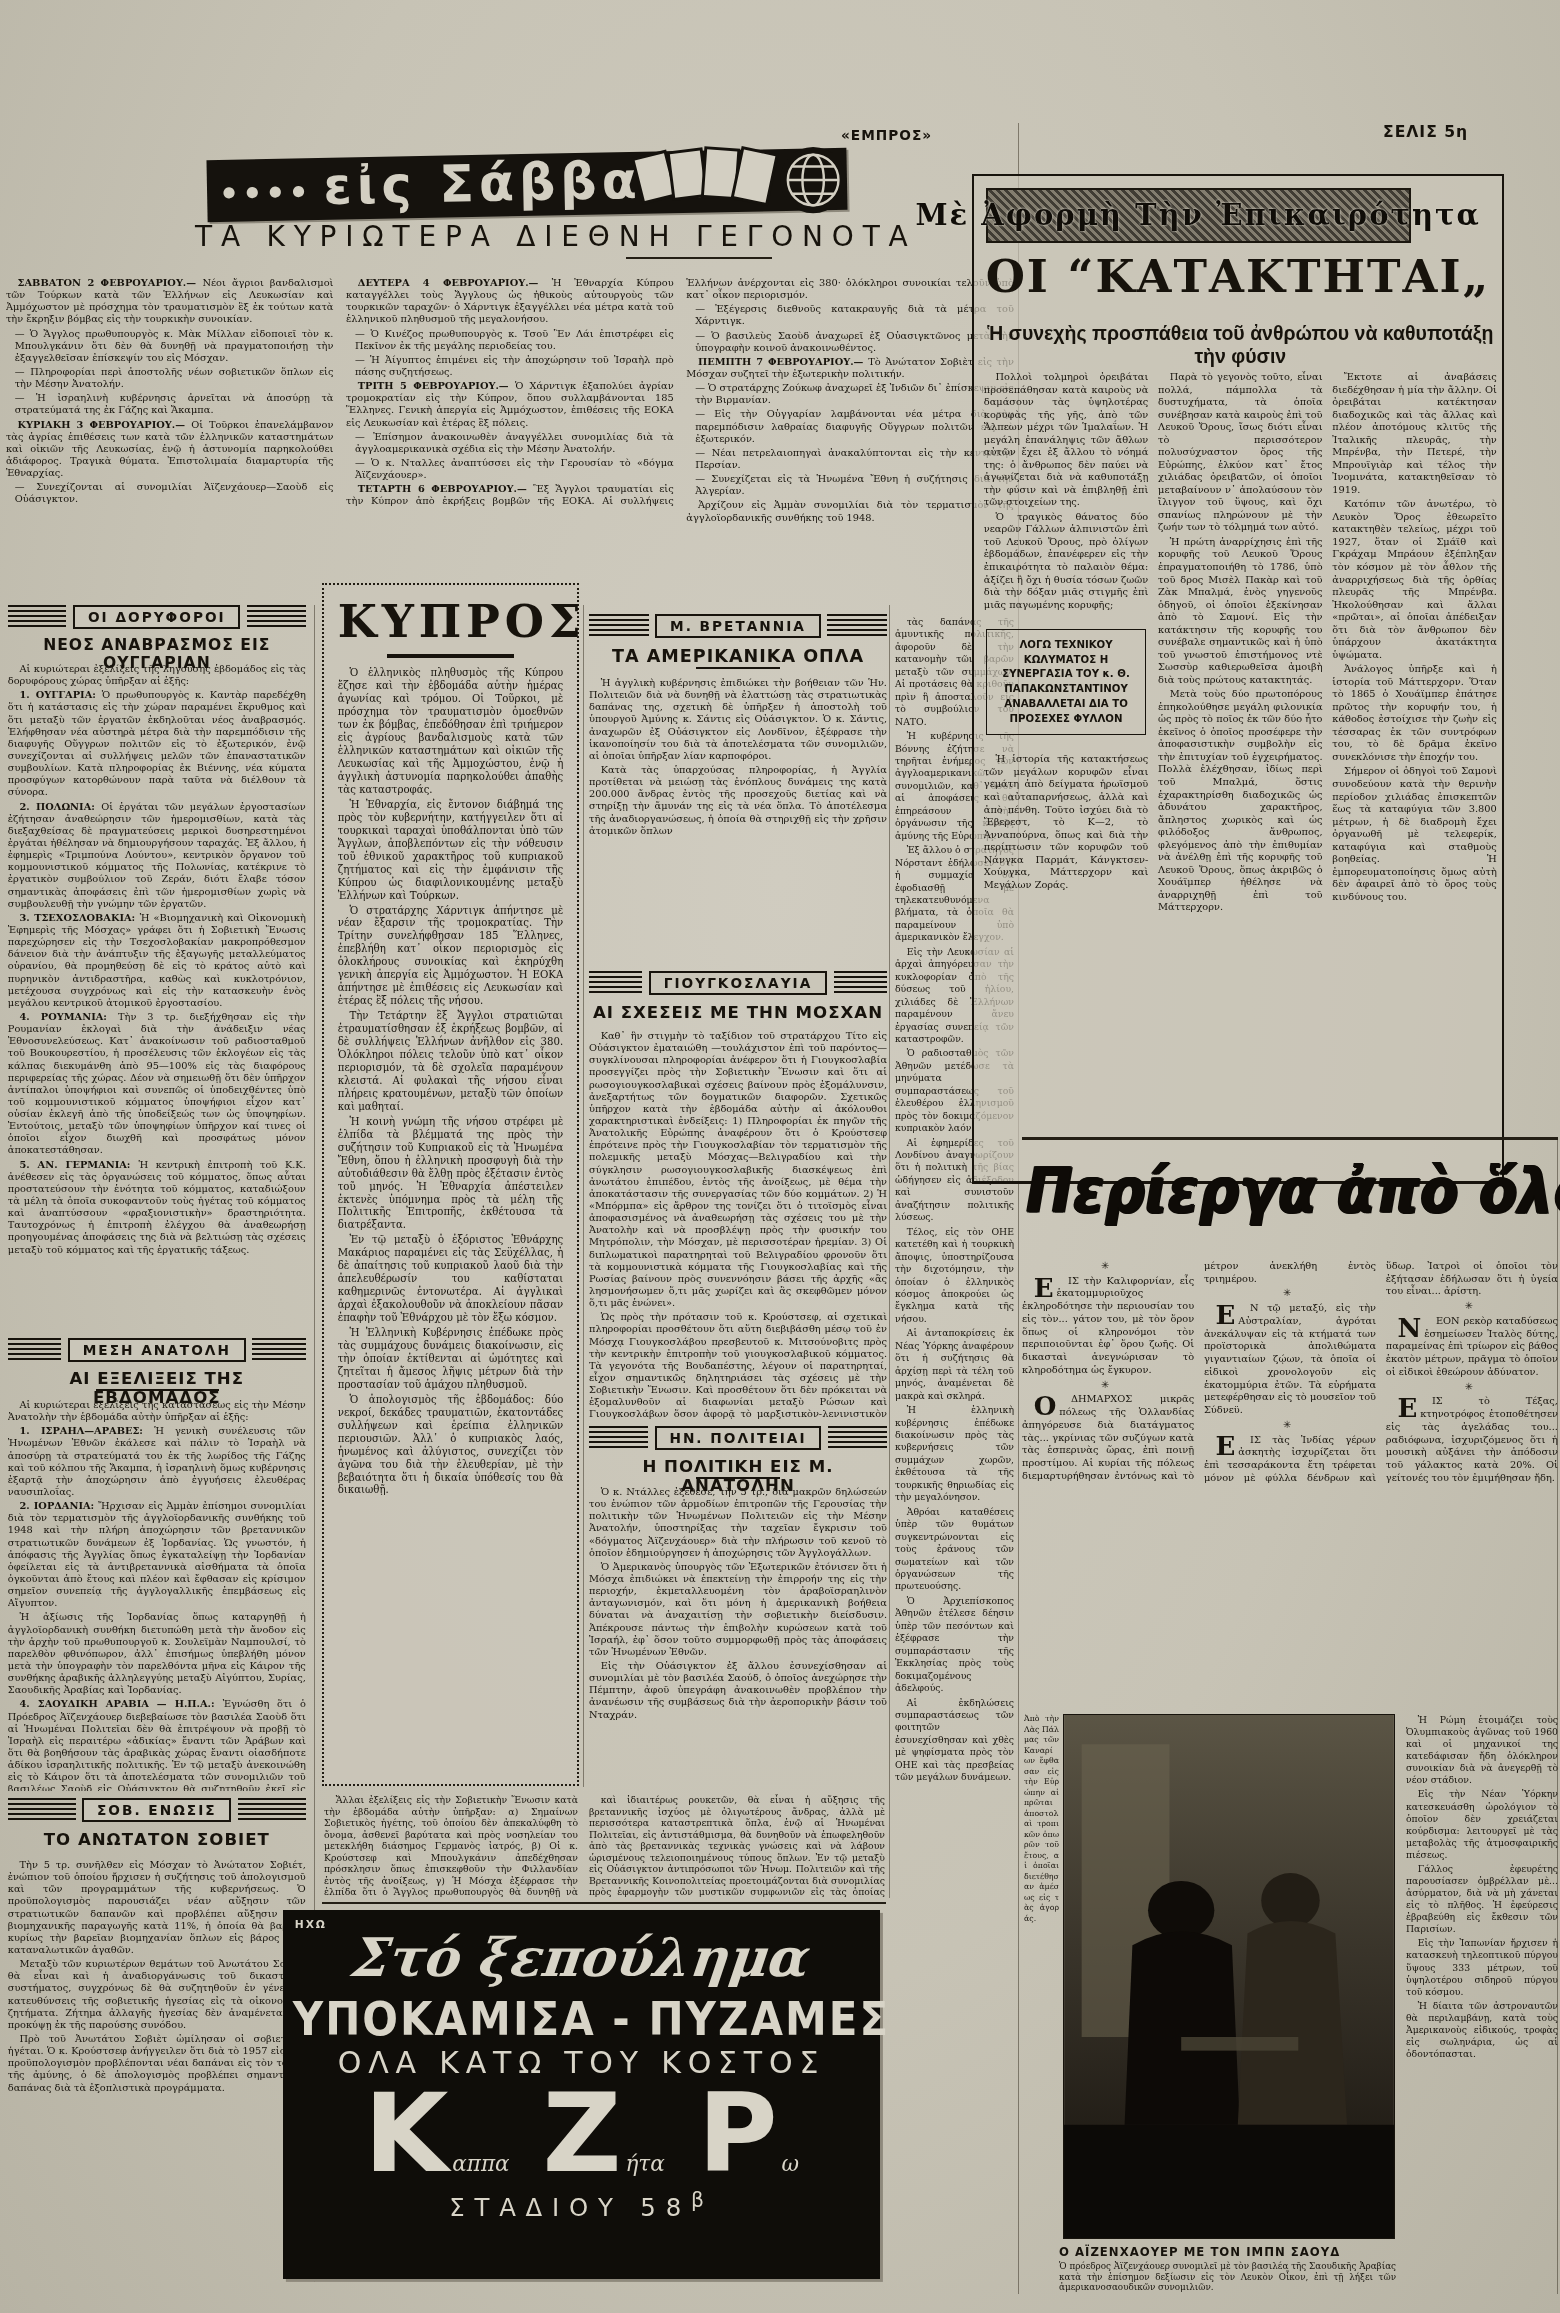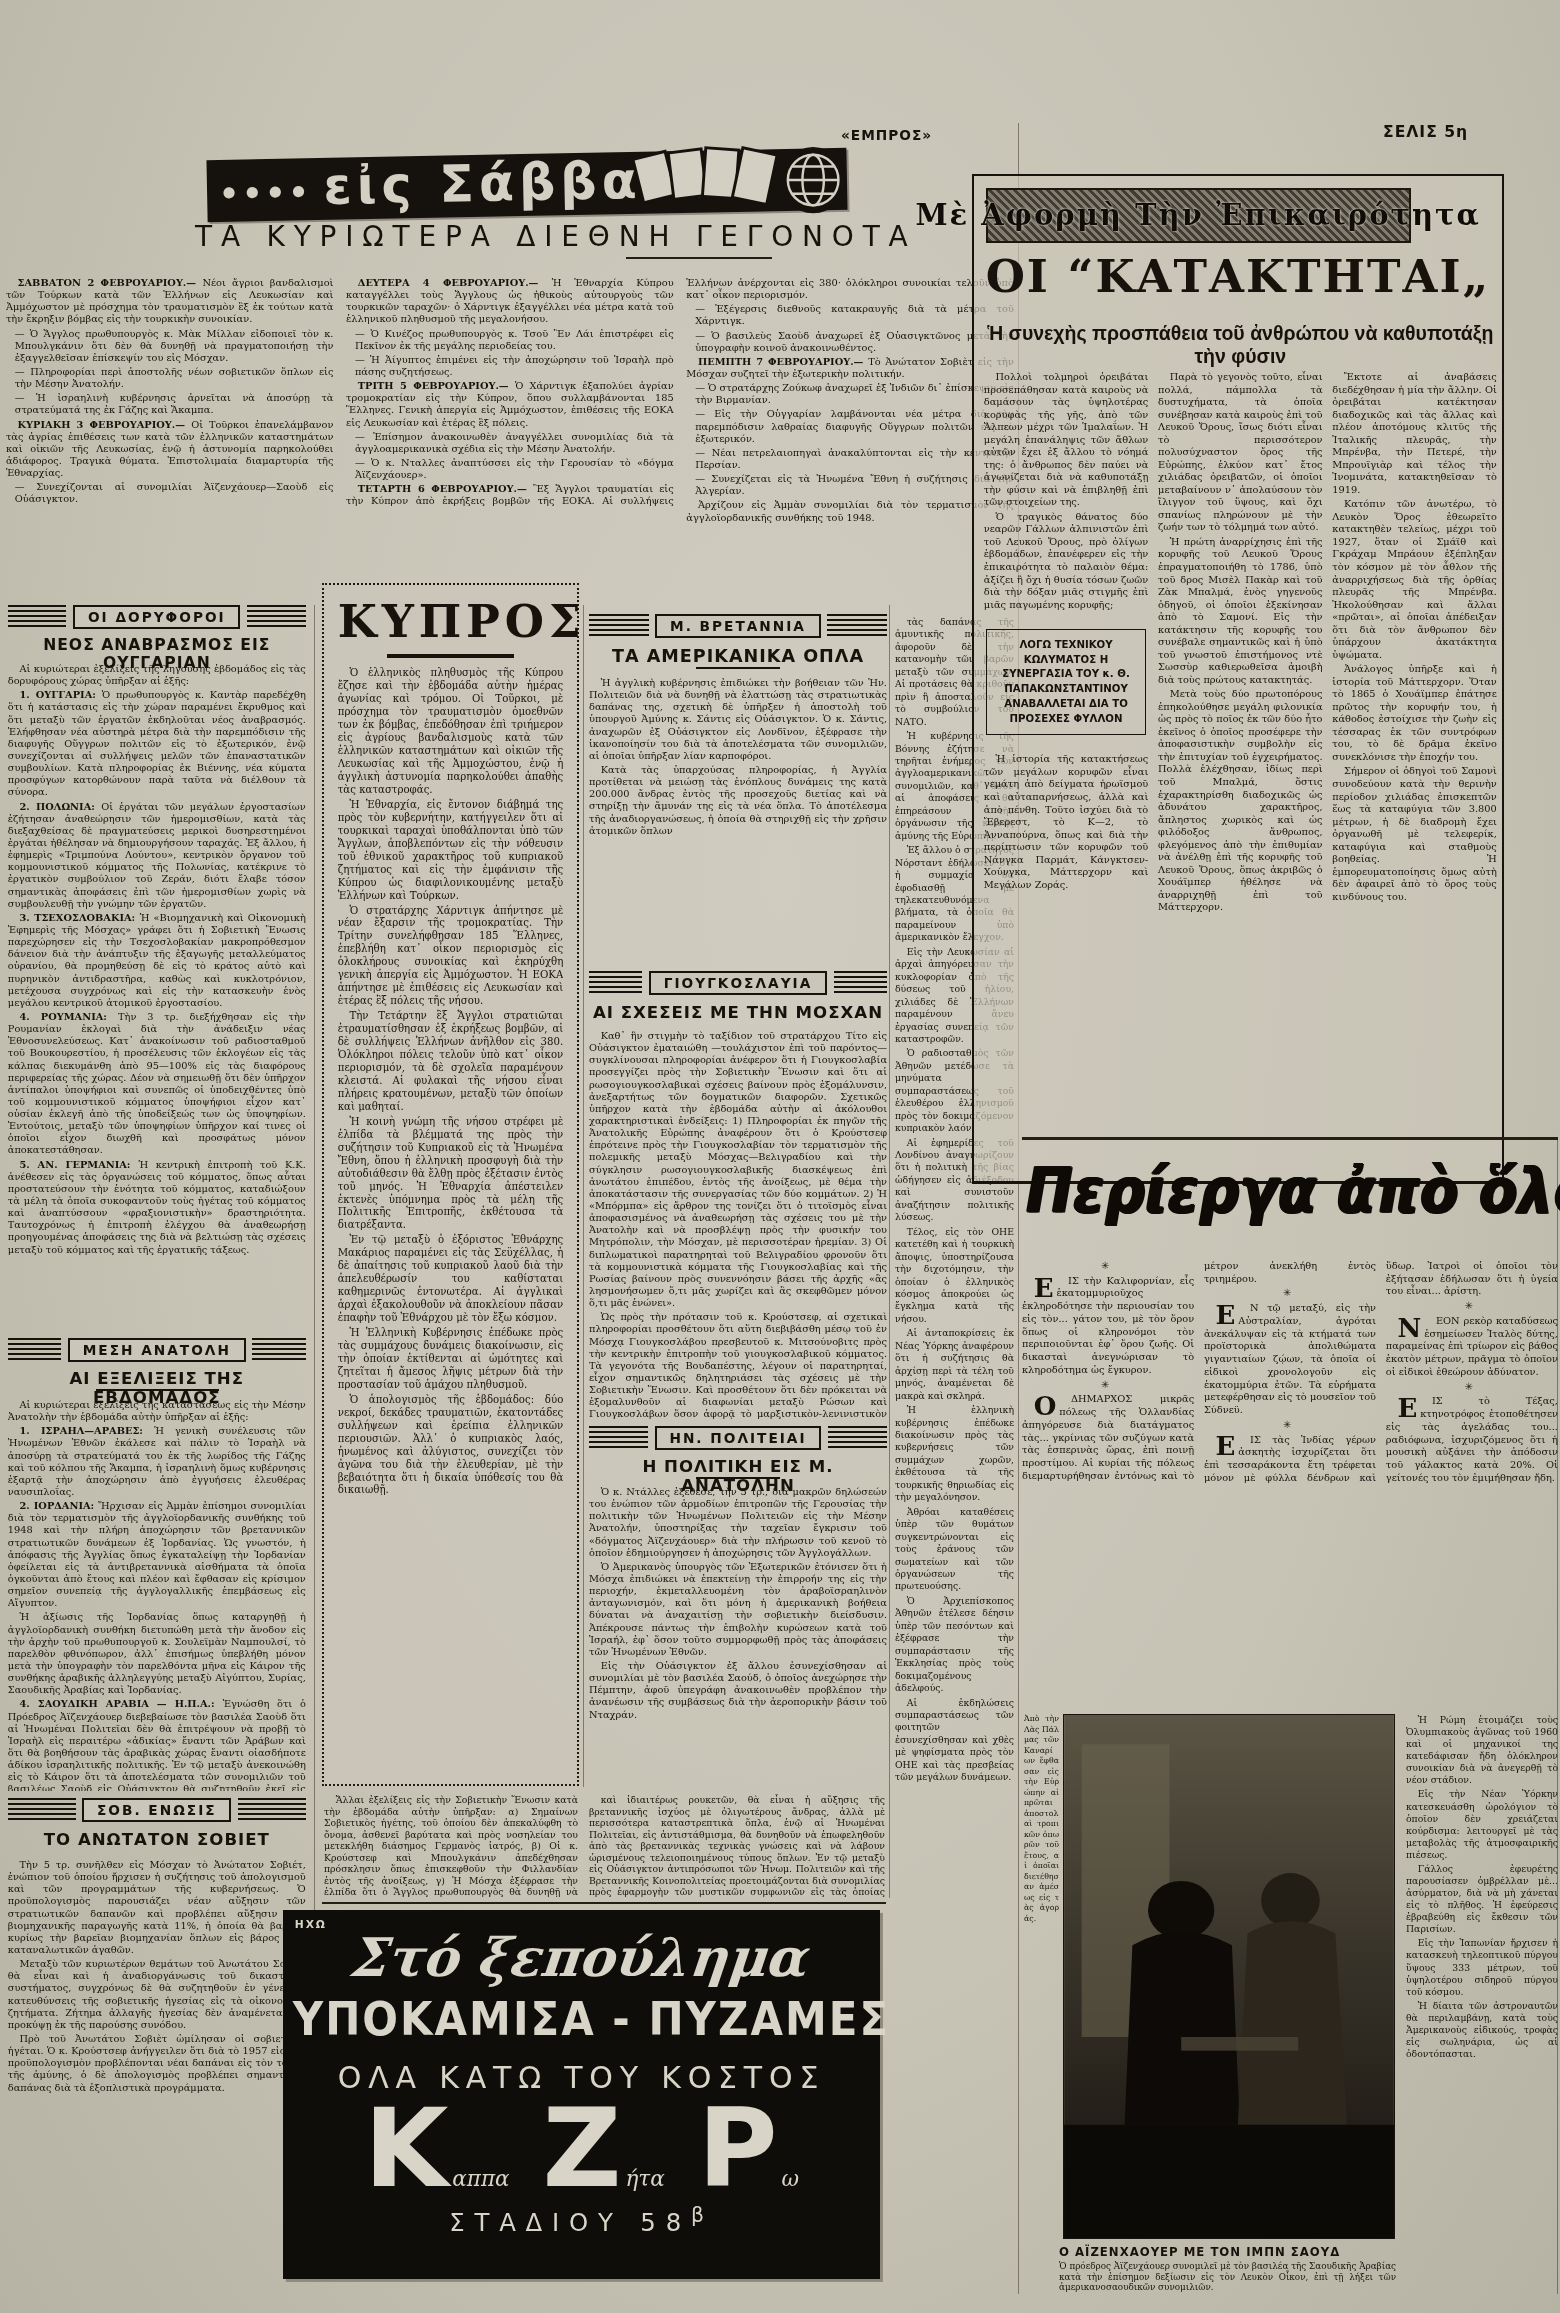--- a/index.html
+++ b/index.html
@@ -33,21 +33,21 @@
   .hatch{background:repeating-linear-gradient(45deg,#403c34 0 2.9px,#837d6f 2.9px 5.9px);display:flex;align-items:center;justify-content:center;border:2px solid #1b170f}
   .hatch span{font-family:"DejaVu Serif",serif;font-weight:bold;font-size:29px;letter-spacing:2px;color:#100d08;text-shadow:0 0 2.9px #d8d4c7,0 0 1px #d8d4c7;white-space:nowrap}
   .feathead{font-family:"DejaVu Serif",serif;font-weight:bold;font-size:45px;text-align:center;letter-spacing:2px}
   .featsub{font-family:Liberation Sans, sans-serif;font-weight:bold;font-size:19.5px;text-align:center}
   .notice{border:1px solid #17130c;padding:7.8px 5.9px;margin:18px 2px;text-align:center;font-family:"DejaVu Sans",sans-serif;font-weight:bold;font-size:10.2px;line-height:1.45;break-inside:avoid}
   .curioushead{font-family:"DejaVu Sans",sans-serif;font-weight:900;font-style:italic;font-size:55px;letter-spacing:1px;white-space:nowrap;color:#0e0b07;transform:scaleY(1.12);transform-origin:left top;text-shadow:1px 0 #0e0b07,-1px 0 #0e0b07,0 1px #0e0b07,2px 1px #0e0b07}
   .adbox{background:#0f0d09;color:#d8d4c7;text-align:center;padding:5.9px 9.8px;box-shadow:2.9px 2.9px 0 #8e897c}
   .adtag{position:absolute;left:11.7px;top:7.8px;font-family:"DejaVu Sans",sans-serif;font-weight:bold;font-size:10.7px;letter-spacing:2px}
   .adscript{font-family:"DejaVu Serif",serif;font-style:italic;font-weight:bold;font-size:53px;transform:skewX(-8deg);margin-top:9.8px}
   .adline2{font-family:"DejaVu Sans",sans-serif;font-weight:bold;font-size:42px;letter-spacing:2px;transform:scaleY(1.08);margin-top:7.8px;white-space:nowrap}
-  .adline3{font-family:"DejaVu Sans",sans-serif;font-size:30px;letter-spacing:6.8px;margin-top:16px;white-space:nowrap}
+  .adline3{font-family:"DejaVu Sans",sans-serif;font-size:30px;letter-spacing:6.8px;margin-top:1px;white-space:nowrap}
   .adletters{display:flex;justify-content:center;align-items:baseline;gap:33px;margin-top:2px}
   .adletters .bigl{font-family:"DejaVu Sans",sans-serif;font-weight:900;font-size:109px;line-height:.95}
   .adletters .sml{font-family:"DejaVu Serif",serif;font-style:italic;font-size:21.5px;margin-left:3.9px}
   .adaddr{font-family:"DejaVu Sans",sans-serif;font-size:24.4px;letter-spacing:9.8px;margin-top:2px}
   .caption-title{font-family:"DejaVu Sans",sans-serif;font-weight:bold;font-size:11.7px;text-align:left;letter-spacing:1px}
   .masthead{font-family:"DejaVu Sans",sans-serif;font-weight:bold;font-size:13.7px;letter-spacing:1px}
   .pagenum{font-family:"DejaVu Sans",sans-serif;font-weight:bold;font-size:15.6px;letter-spacing:1px}
   .sliver{word-break:break-all;font-size:7.8px;line-height:1.35;text-align:justify;overflow:hidden}
 </style>
 </head>

